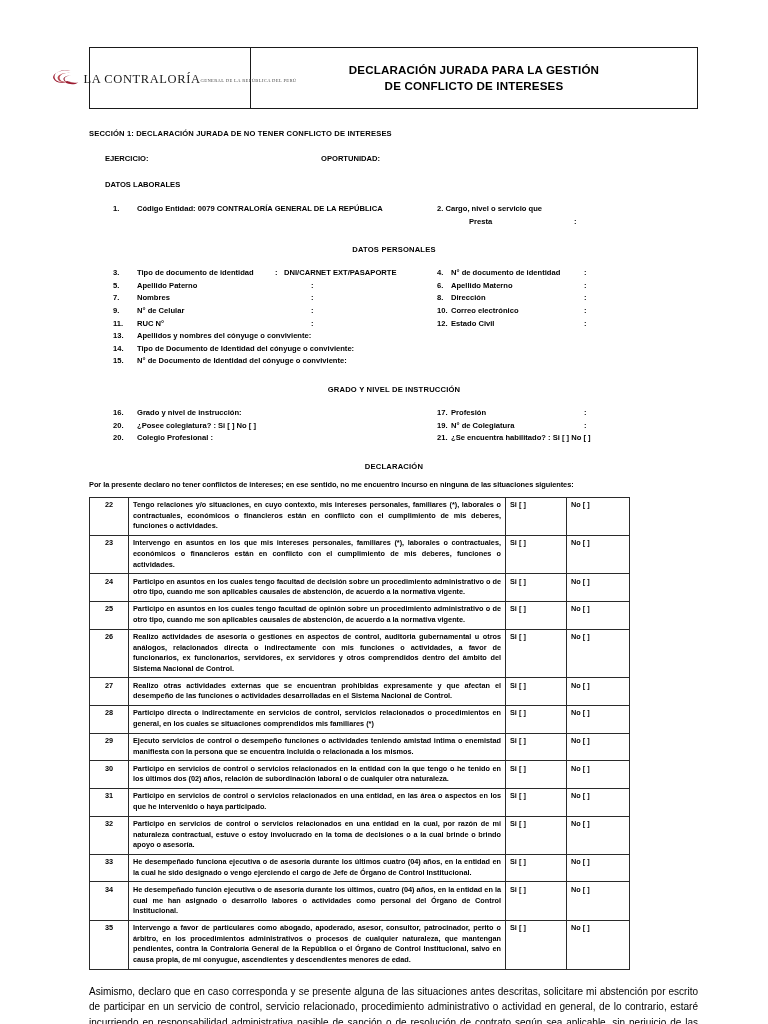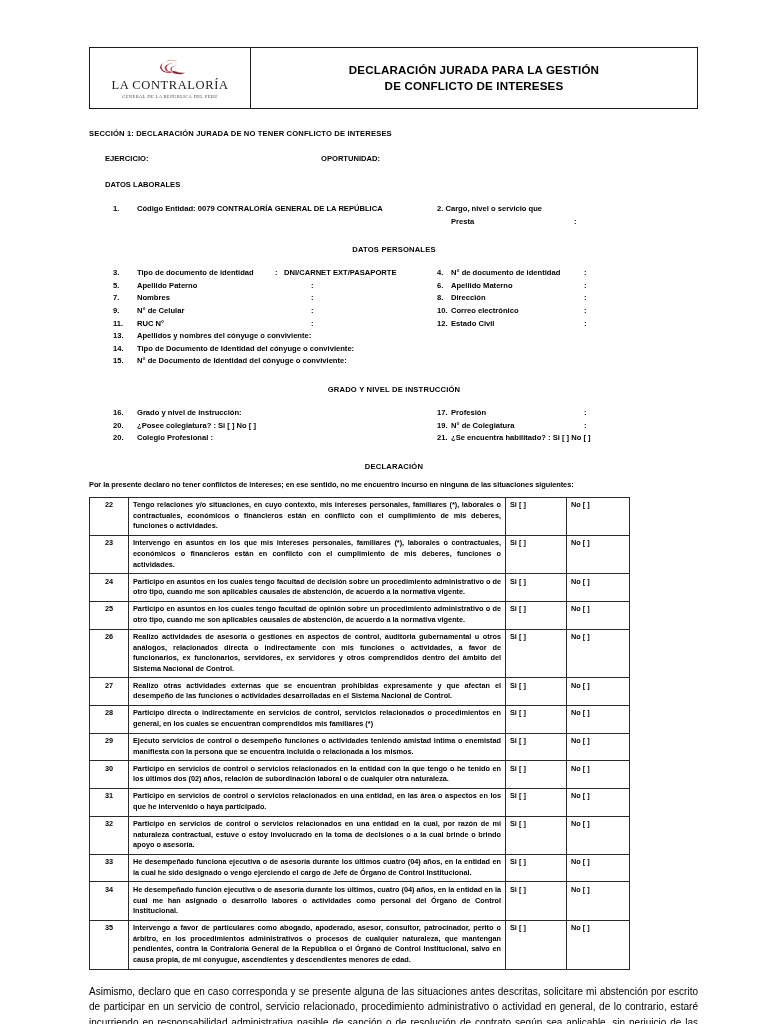--- a/index.html
+++ b/index.html
@@ -35,21 +35,21 @@
     border: 1.4px solid #1a1a1a;
     width: 609px;
     height: 62px;
     box-sizing: border-box;
   }
   .header-logo-cell {
     width: 161px;
     border-right: 1.4px solid #1a1a1a;
     box-sizing: border-box;
     display: flex;
-    flex-direction: column;
+    flex-direction: row;
     align-items: center;
     justify-content: center;
     padding-top: 2px;
   }
   .logo-mark {
     width: 40px;
     height: 19px;
     position: relative;
     margin-bottom: 1px;
   }
@@ -262,21 +262,21 @@
 
     <div class="line-row">DATOS LABORALES</div>
 
     <div class="fields" style="margin-top:14px;">
       <div class="frow">
         <span class="fnum">1.</span>
         <span class="flabel">Código Entidad: 0079 CONTRALORÍA GENERAL DE LA REPÚBLICA</span>
         <span class="fright">2. Cargo, nivel o servicio que</span>
       </div>
       <div class="frow">
-        <span class="fright" style="left:344px;padding-left:18px;">Presta</span>
+        <span class="fright" style="left:362px;padding-left:18px;">Presta</span>
         <span class="fright-colon" style="left:485px;">:</span>
       </div>
     </div>
 
     <div class="center-head" style="margin-top:16px;">DATOS PERSONALES</div>
 
     <div class="fields" style="margin-top:14px;">
       <div class="frow">
         <span class="fnum">3.</span>
         <span class="flabel">Tipo de documento de identidad</span>
@@ -393,21 +393,21 @@
           <td class="c-no">No [   ]</td>
         </tr>
         <tr>
           <td class="c-num">27</td>
           <td class="c-text">Realizo otras actividades externas que se encuentran prohibidas expresamente y que afectan el desempeño de las funciones o actividades desarrolladas en el Sistema Nacional de Control.</td>
           <td class="c-si">Si [   ]</td>
           <td class="c-no">No [   ]</td>
         </tr>
         <tr>
           <td class="c-num">28</td>
-          <td class="c-text">Participo directa o indirectamente en servicios de control, servicios relacionados o procedimientos en general, en los cuales se encuentran comprendidos mis familiares (*)</td>
+          <td class="c-text">Participo directa o indirectamente en servicios de control, servicios relacionados o procedimientos en general, en los cuales se situaciones comprendidos mis familiares (*)</td>
           <td class="c-si">Si [   ]</td>
           <td class="c-no">No [   ]</td>
         </tr>
         <tr>
           <td class="c-num">29</td>
           <td class="c-text">Ejecuto servicios de control o desempeño funciones o actividades teniendo amistad intima o enemistad manifiesta con la persona que se encuentra incluida o relacionada a los mismos.</td>
           <td class="c-si">Si [   ]</td>
           <td class="c-no">No [   ]</td>
         </tr>
         <tr>

